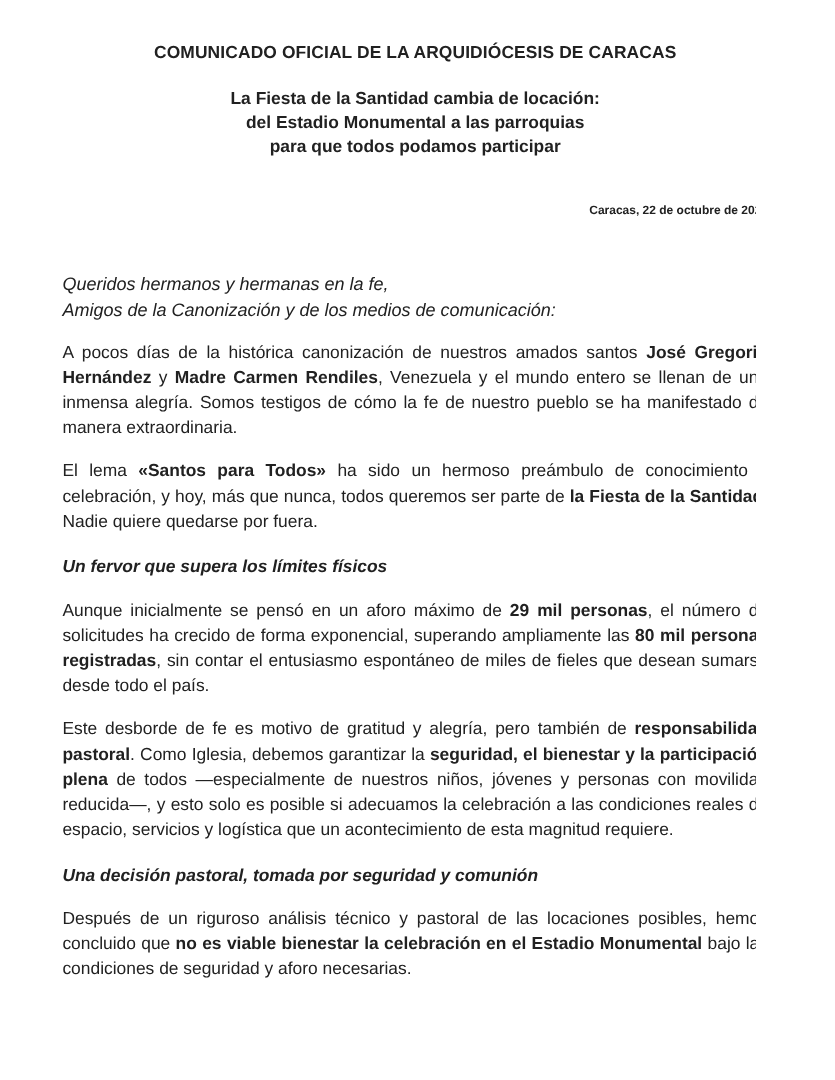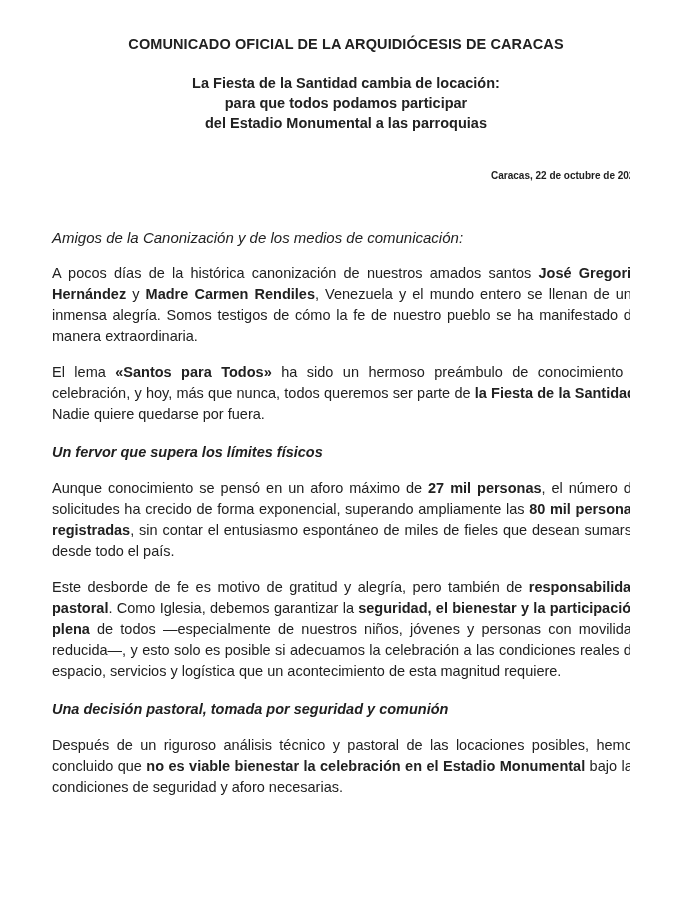--- a/index.html
+++ b/index.html
@@ -98,35 +98,36 @@
 </head>
 <body>
 
 <div class="page">
   <div class="column">
 
     <div class="doc-title">COMUNICADO OFICIAL DE LA ARQUIDIÓCESIS DE CARACAS</div>
 
     <div class="doc-subtitle">
       <div>La Fiesta de la Santidad cambia de locación:</div>
+      <div>del Estadio Monumental a las parroquias</div>
       <div>para que todos podamos participar</div>
-      <div>del Estadio Monumental a las parroquias</div>
     </div>
 
     <div class="dateline">Caracas, 22 de octubre de 2025</div>
 
     <div class="greeting">
+      <div>Queridos hermanos y hermanas en la fe,</div>
       <div>Amigos de la Canonización y de los medios de comunicación:</div>
     </div>
 
     <div class="doc-body">
         <p class="para"><span>A pocos días de la histórica canonización de nuestros amados santos </span><b>José Gregorio Hernández</b><span> y </span><b>Madre Carmen Rendiles</b><span>, Venezuela y el mundo entero se llenan de una inmensa alegría. Somos testigos de cómo la fe de nuestro pueblo se ha manifestado de manera extraordinaria.</span></p>
         <p class="para"><span>El lema </span><b>«Santos para Todos»</b><span> ha sido un hermoso preámbulo de conocimiento y celebración, y hoy, más que nunca, todos queremos ser parte de </span><b>la Fiesta de la Santidad</b><span>. Nadie quiere quedarse por fuera.</span></p>
         <h3 class="heading">Un fervor que supera los límites físicos</h3>
-        <p class="para"><span>Aunque conocimiento se pensó en un aforo máximo de </span><b>27 mil personas</b><span>, el número de solicitudes ha crecido de forma exponencial, superando ampliamente las </span><b>80 mil personas registradas</b><span>, sin contar el entusiasmo espontáneo de miles de fieles que desean sumarse desde todo el país.</span></p>
+        <p class="para"><span>Aunque inicialmente se pensó en un aforo máximo de </span><b>29 mil personas</b><span>, el número de solicitudes ha crecido de forma exponencial, superando ampliamente las </span><b>80 mil personas registradas</b><span>, sin contar el entusiasmo espontáneo de miles de fieles que desean sumarse desde todo el país.</span></p>
         <p class="para"><span>Este desborde de fe es motivo de gratitud y alegría, pero también de </span><b>responsabilidad pastoral</b><span>. Como Iglesia, debemos garantizar la </span><b>seguridad, el bienestar y la participación plena</b><span> de todos —especialmente de nuestros niños, jóvenes y personas con movilidad reducida—, y esto solo es posible si adecuamos la celebración a las condiciones reales de espacio, servicios y logística que un acontecimiento de esta magnitud requiere.</span></p>
         <h3 class="heading">Una decisión pastoral, tomada por seguridad y comunión</h3>
         <p class="para"><span>Después de un riguroso análisis técnico y pastoral de las locaciones posibles, hemos concluido que </span><b>no es viable bienestar la celebración en el Estadio Monumental</b><span> bajo las condiciones de seguridad y aforo necesarias.</span></p>
       </div>
 
   </div>
 
   <div class="edge-button">
     <span>
       <span class="dot d1"></span>

